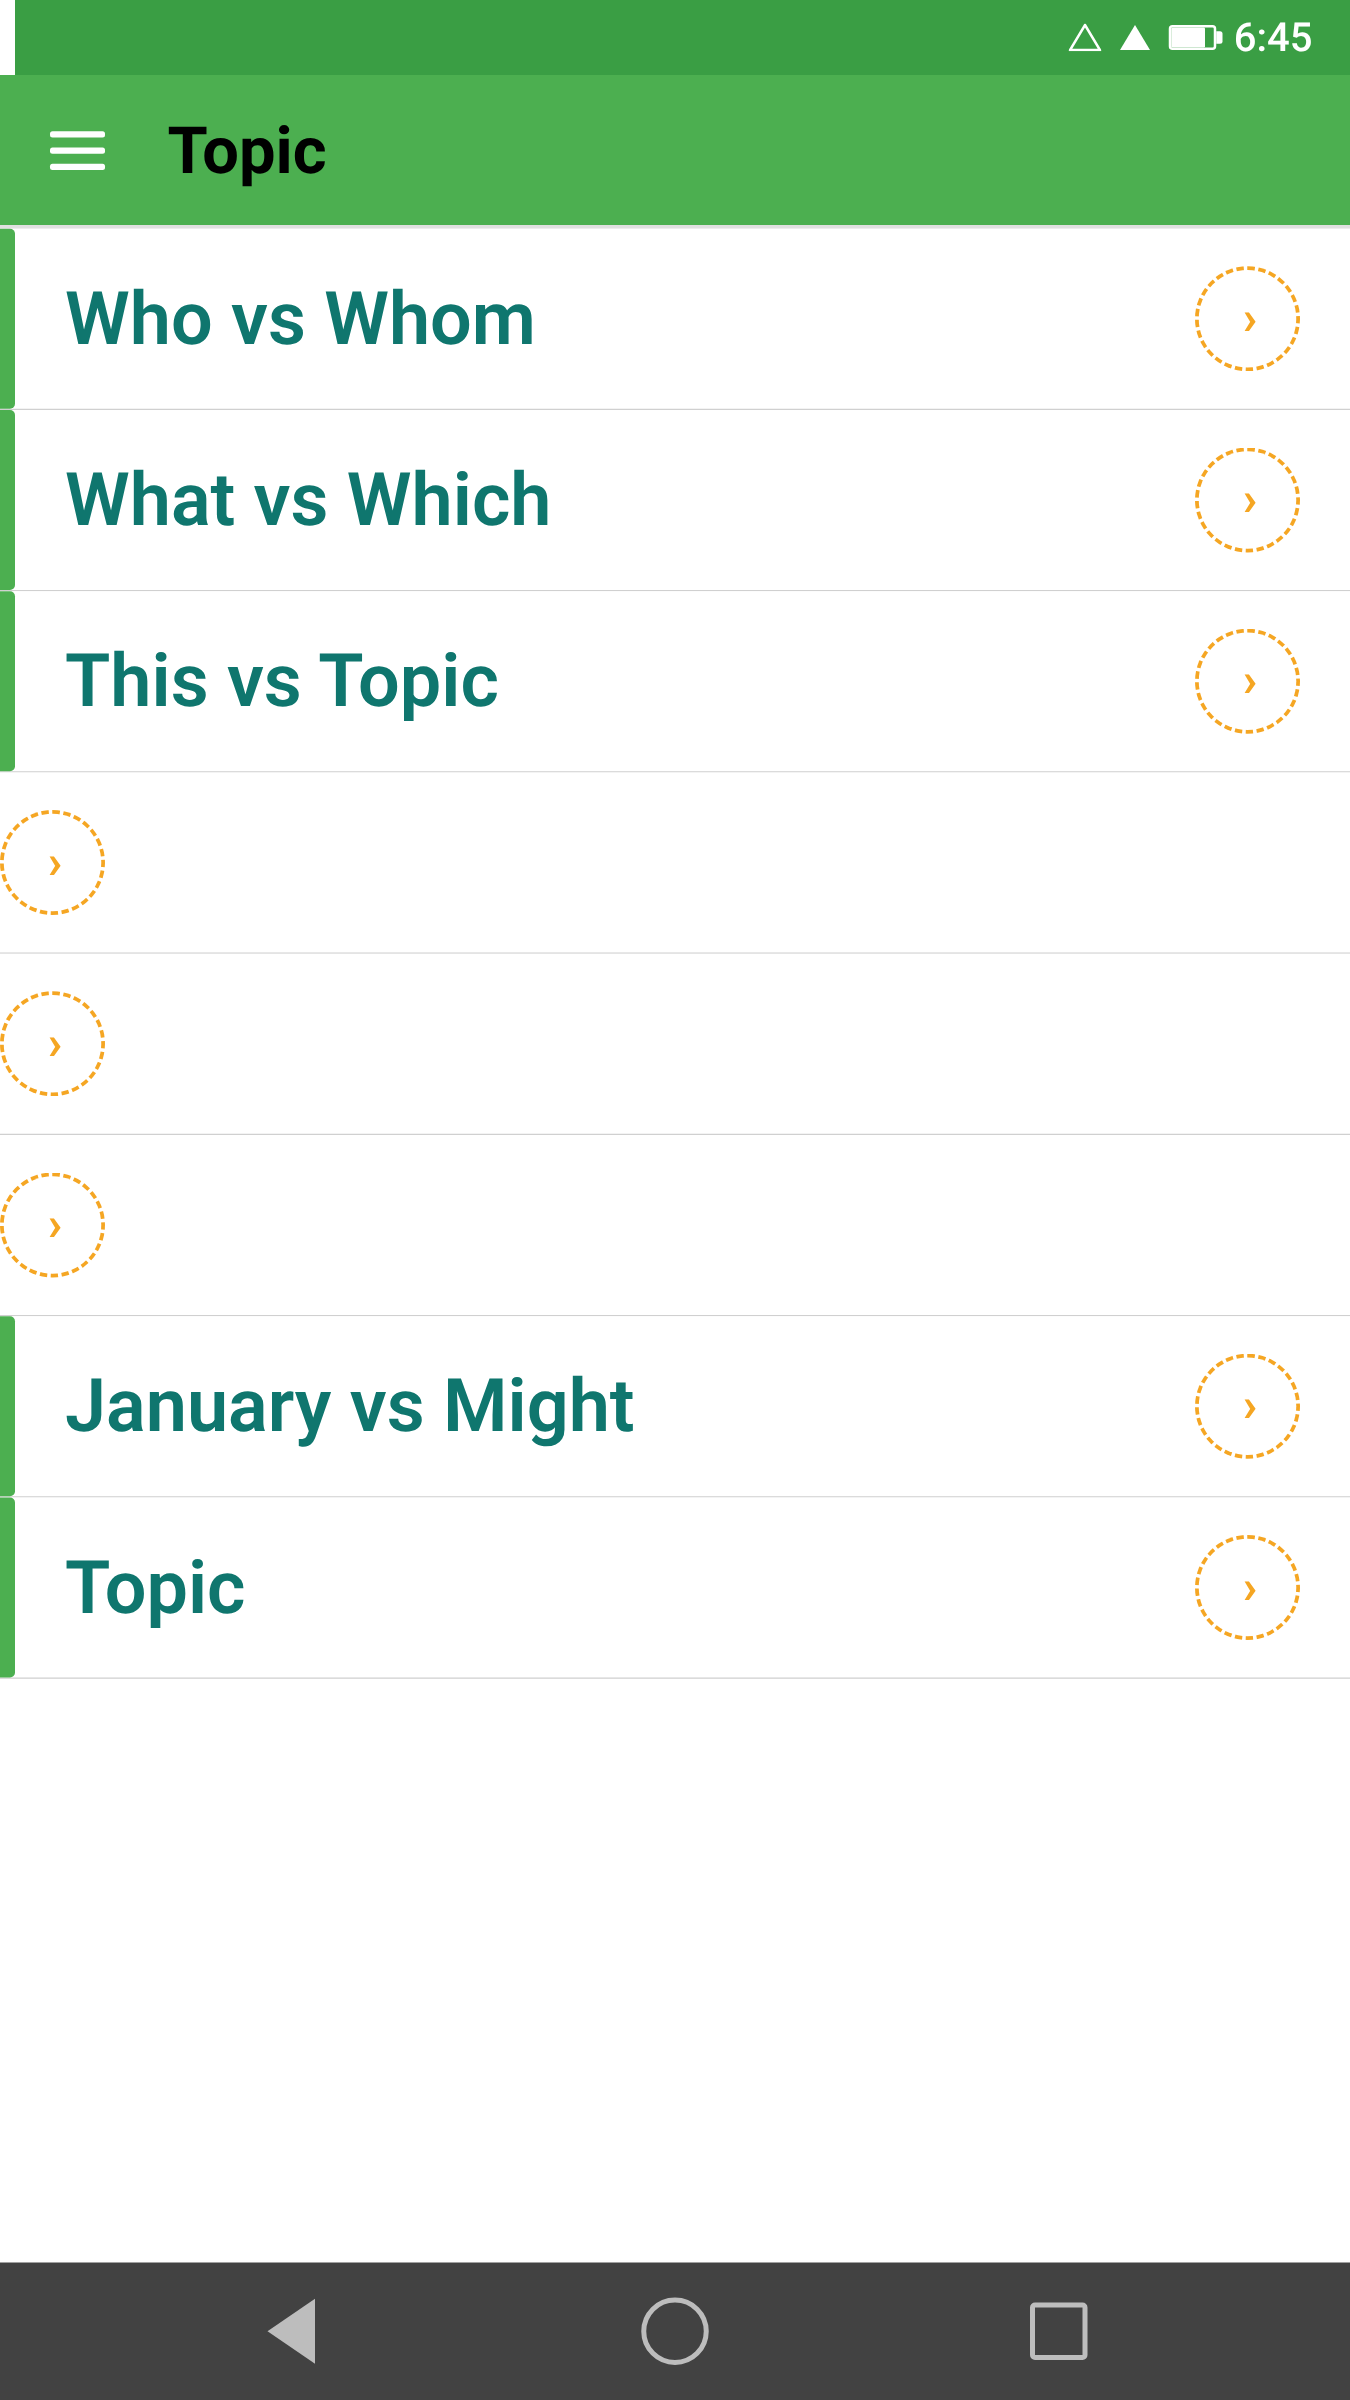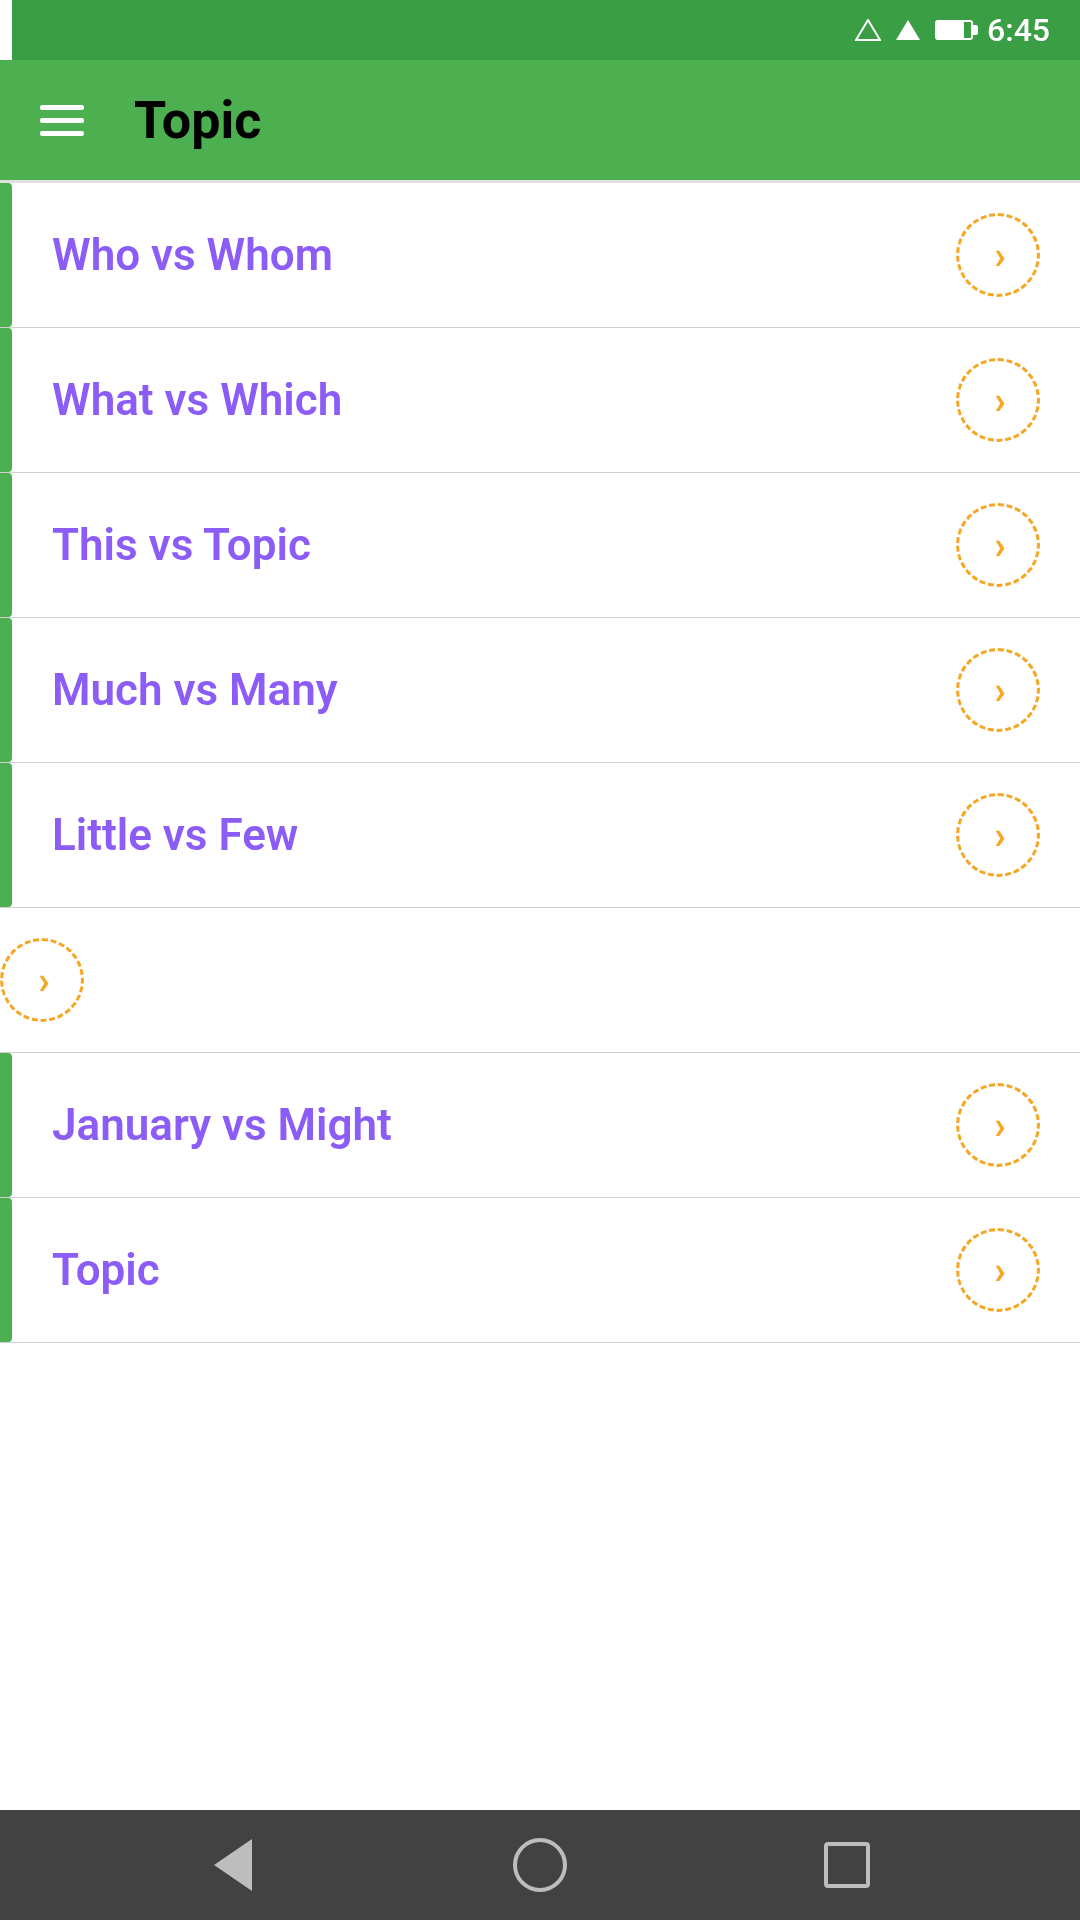--- a/index.html
+++ b/index.html
@@ -129,23 +129,23 @@
     .green-bar {
       width: 12px;
       height: 100%;
       background: #4caf50;
       border-radius: 0 4px 4px 0;
       margin-right: 40px;
       flex-shrink: 0;
     }
 
     .item-label {
-      font-size: 44px;
+      font-size: 59px;
       font-weight: 600;
-      color: #8b5cf6;
+      color: #0f766e;
     }
 
     
     .arrow-btn {
       width: 84px;
       height: 84px;
       border-radius: 50%;
       border: 3px dashed #f5a623;
       display: flex;
       align-items: center;
@@ -267,34 +267,26 @@
     <div class="list-item-left">
       <div class="green-bar"></div>
       <span class="item-label">This vs Topic</span>
     </div>
     <div class="arrow-btn">
       <span class="arrow-chevron">›</span>
     </div>
   </div>
 
   <div class="list-item">
-    <div class="list-item-left">
-      <div class="green-bar"></div>
-      <span class="item-label">Much vs Many</span>
-    </div>
-    <div class="arrow-btn">
-      <span class="arrow-chevron">›</span>
-    </div>
-  </div>
-
-  <div class="list-item">
-    <div class="list-item-left">
-      <div class="green-bar"></div>
-      <span class="item-label">Little vs Few</span>
-    </div>
+    <div class="arrow-btn">
+      <span class="arrow-chevron">›</span>
+    </div>
+  </div>
+
+  <div class="list-item">
     <div class="arrow-btn">
       <span class="arrow-chevron">›</span>
     </div>
   </div>
 
   <div class="list-item">
     <div class="arrow-btn">
       <span class="arrow-chevron">›</span>
     </div>
   </div>

